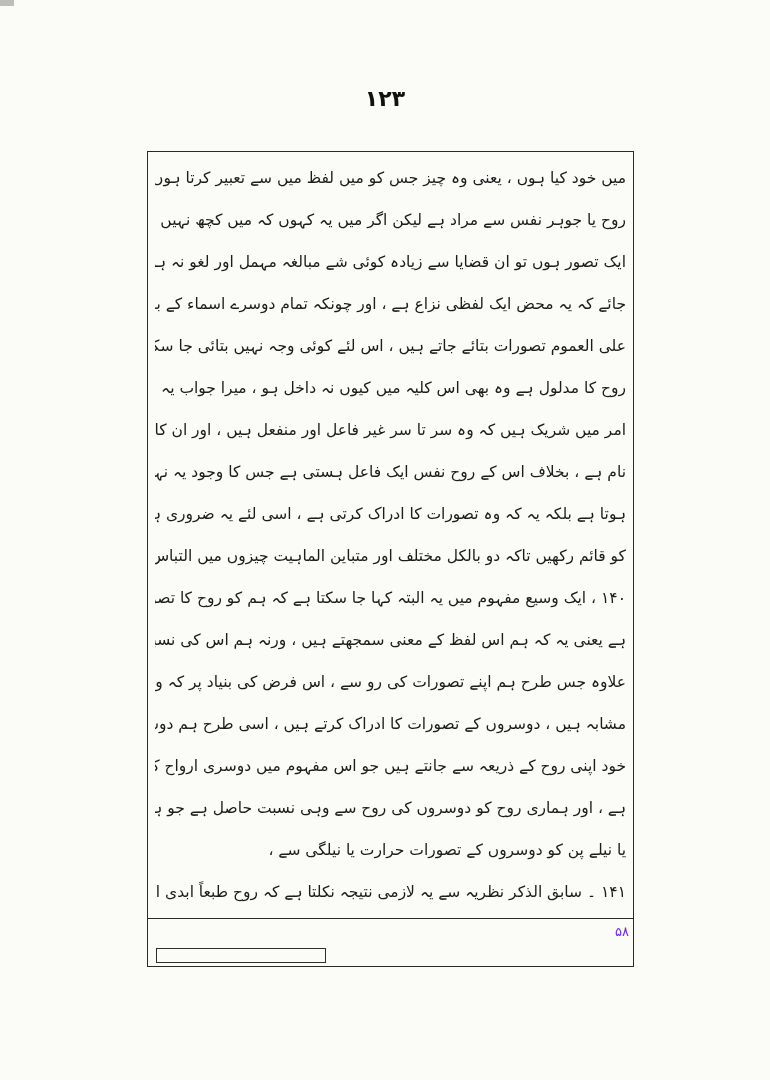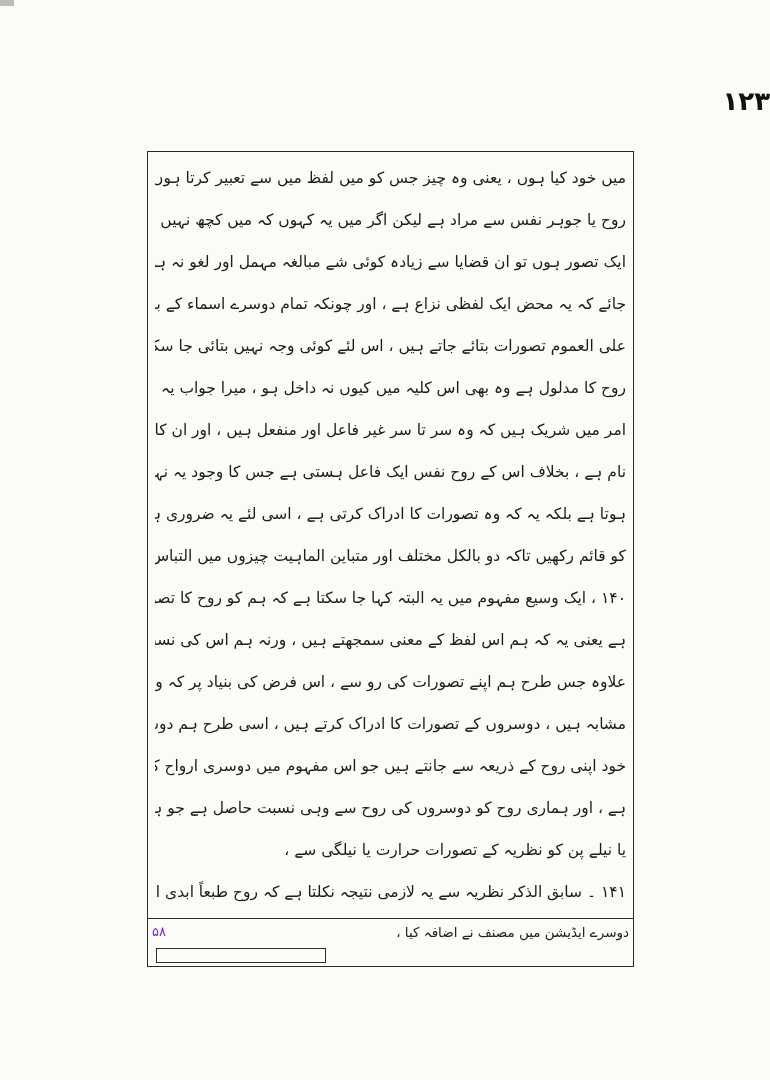--- a/index.html
+++ b/index.html
@@ -15,22 +15,22 @@
     background: #fbfbf8;
     font-family: "DejaVu Sans", sans-serif;
     color: #1b1b1b;
     overflow: hidden;
   }
   .page-number {
     position: absolute;
     top: 86px;
     left: 0;
     right: 0;
-    text-align: right;
-    font-size: 26px;
+    text-align: center;
+    font-size: 22px;
     font-weight: bold;
     color: #111;
     letter-spacing: 1px;
   }
   .frame {
     position: absolute;
     left: 147px;
     top: 151px;
     width: 487px;
     height: 816px;
@@ -122,27 +122,26 @@
       <div class="line">امر میں شریک ہیں کہ وہ سر تا سر غیر فاعل اور منفعل ہیں ، اور ان کا وجود ان کے ادراک کئے ہونے کا</div>
       <div class="line">نام ہے ، بخلاف اس کے روح نفس ایک فاعل ہستی ہے جس کا وجود یہ نہیں کہ اس کا ادراک</div>
       <div class="line">ہوتا ہے بلکہ یہ کہ وہ تصورات کا ادراک کرتی ہے ، اسی لئے یہ ضروری ہے کہ ہم تصور اور روح کے الفاظ</div>
       <div class="line">کو قائم رکھیں تاکہ دو بالکل مختلف اور متباین الماہیت چیزوں میں التباس نہ واقع ہو ، دیکھو نمبر ۲۷</div>
       <div class="line">۱۴۰ ، ایک وسیع مفہوم میں یہ البتہ کہا جا سکتا ہے کہ ہم کو روح کا تصور ( یا بلکہ ایک لفظ درک ) حاصل</div>
       <div class="line">ہے یعنی یہ کہ ہم اس لفظ کے معنی سمجھتے ہیں ، ورنہ ہم اس کی نسبت نفیاً یا اثباتاً کچھ نہ کہہ سکتے ، اس کے</div>
       <div class="line">علاوہ جس طرح ہم اپنے تصورات کی رو سے ، اس فرض کی بنیاد پر کہ وہ دوسروں کے تصورات کے</div>
       <div class="line">مشابہ ہیں ، دوسروں کے تصورات کا ادراک کرتے ہیں ، اسی طرح ہم دوسروں کی روح کو بھی</div>
       <div class="line">خود اپنی روح کے ذریعہ سے جانتے ہیں جو اس مفہوم میں دوسری ارواح کا تصور یا تشبیہ کہی جا سکتی</div>
       <div class="line">ہے ، اور ہماری روح کو دوسروں کی روح سے وہی نسبت حاصل ہے جو ہماری حس کردہ حرارت</div>
-      <div class="line short">یا نیلے پن کو نظریہ کے تصورات حرارت یا نیلگی سے ،</div>
+      <div class="line short">یا نیلے پن کو دوسروں کے تصورات حرارت یا نیلگی سے ،</div>
       <div class="line">۱۴۱ ۔ سابق الذکر نظریہ سے یہ لازمی نتیجہ نکلتا ہے کہ روح طبعاً ابدی اور غیر فانی ہے لیکن</div>
     </div>
 
     <div class="footnote-area">
       <div class="footnote-row">
-        <span class="footnote-text">دوسرے ایڈیشن میں مصنف نے اضافہ کیا ،</span>
         <span class="footnote-marker">۵۸</span>
       </div>
       <div class="footnote-box"></div>
     </div>
 
   </div>
 
 </div>
 
 </body></html>

